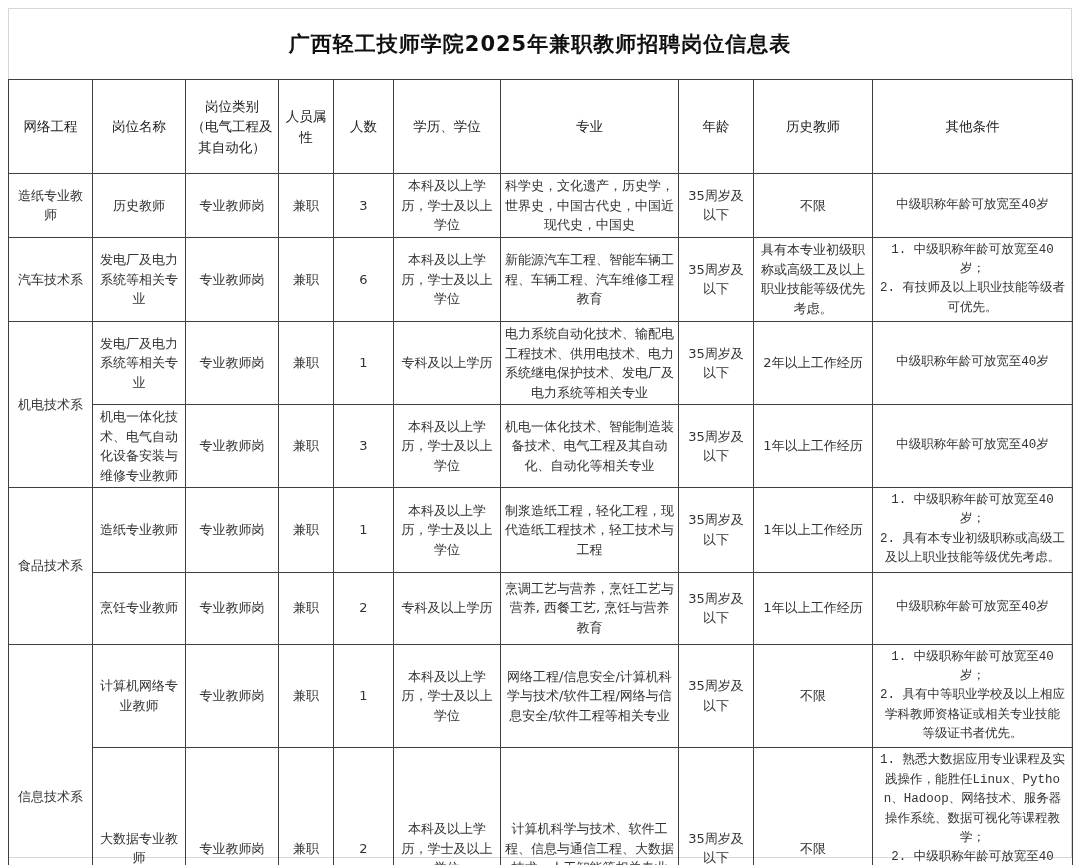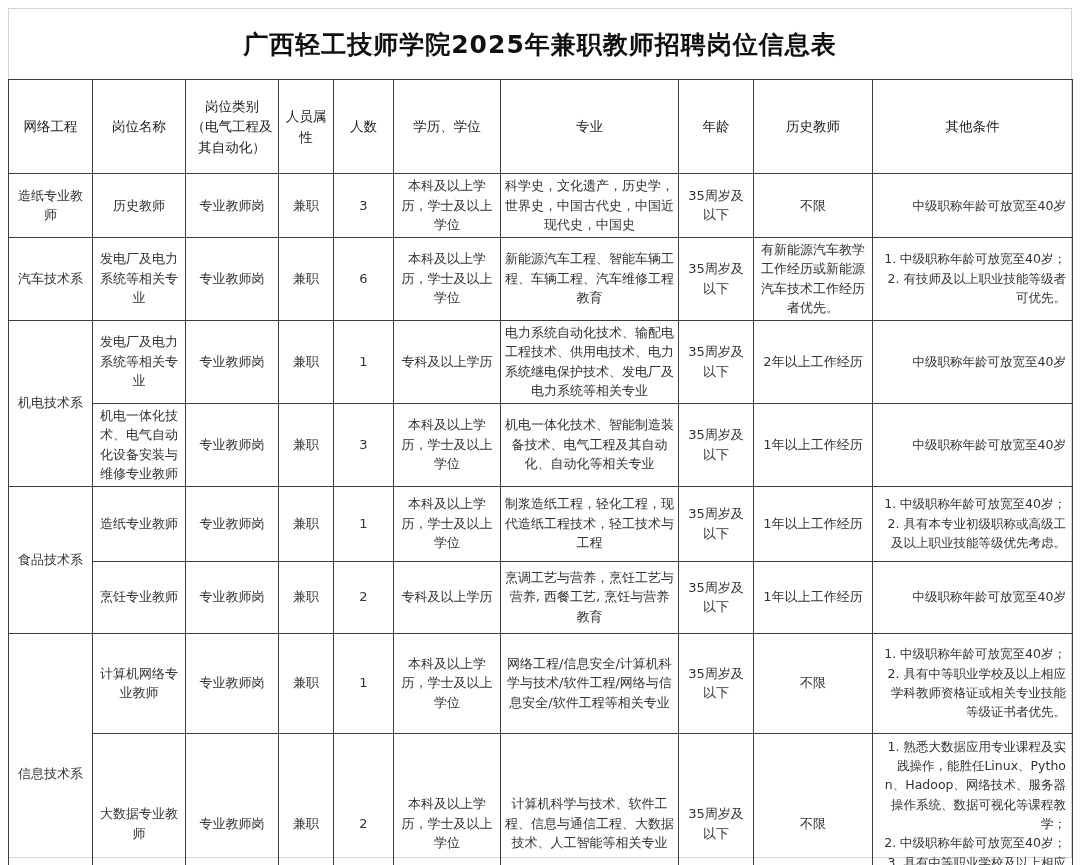--- a/index.html
+++ b/index.html
@@ -17,21 +17,21 @@
     border: 1px solid #d6d6d6;
     background: #ffffff;
   }
   .title-bar {
     height: 70px;
     display: flex;
     align-items: center;
     justify-content: center;
   }
   .doc-title {
-    font-size: 25px;
+    font-size: 21px;
     font-weight: 700;
     color: #101010;
     letter-spacing: 1px;
   }
   table.jobs {
     width: 1064px;
     margin-left: -1px;
     border-collapse: collapse;
     table-layout: fixed;
   }
@@ -45,25 +45,26 @@
     padding: 2px 3px;
     word-break: break-all;
     overflow: hidden;
   }
   table.jobs td.hd {
     font-size: 13.5px;
     color: #222222;
     white-space: pre-line;
   }
   table.jobs td.other {
-    text-align: right;
+    text-align: center;
     white-space: pre-line;
     padding: 3px 6px;
     font-size: 12.5px;
     line-height: 1.55;
+    font-family: Liberation Mono, monospace;
   }
   
   col.c-dept  { width: 84px; }
   col.c-pos   { width: 93px; }
   col.c-cat   { width: 93px; }
   col.c-attr  { width: 55px; }
   col.c-count { width: 60px; }
   col.c-edu   { width: 107px; }
   col.c-major { width: 178px; }
   col.c-age   { width: 75px; }
@@ -123,21 +124,21 @@
 
       <tr style="height:75px;">
         <td>汽车技术系</td>
         <td>发电厂及电力系统等相关专业</td>
         <td>专业教师岗</td>
         <td>兼职</td>
         <td>6</td>
         <td>本科及以上学历，学士及以上学位</td>
         <td>新能源汽车工程、智能车辆工程、车辆工程、汽车维修工程教育</td>
         <td>35周岁及以下</td>
-        <td>有新能源汽车教学工作经历或新能源汽车技术工作经历者优先。</td>
+        <td>具有本专业初级职称或高级工及以上职业技能等级优先考虑。</td>
         <td class="other">1. 中级职称年龄可放宽至40岁；
 2. 有技师及以上职业技能等级者可优先。</td>
       </tr>
 
       <tr style="height:78px;">
         <td rowspan="2">机电技术系</td>
         <td>发电厂及电力系统等相关专业</td>
         <td>专业教师岗</td>
         <td>兼职</td>
         <td>1</td>

